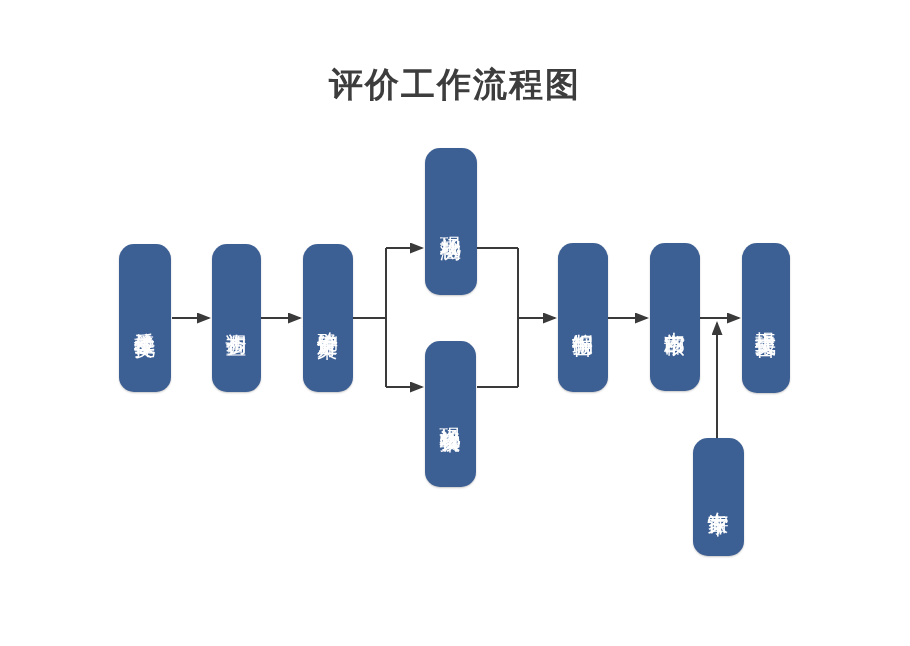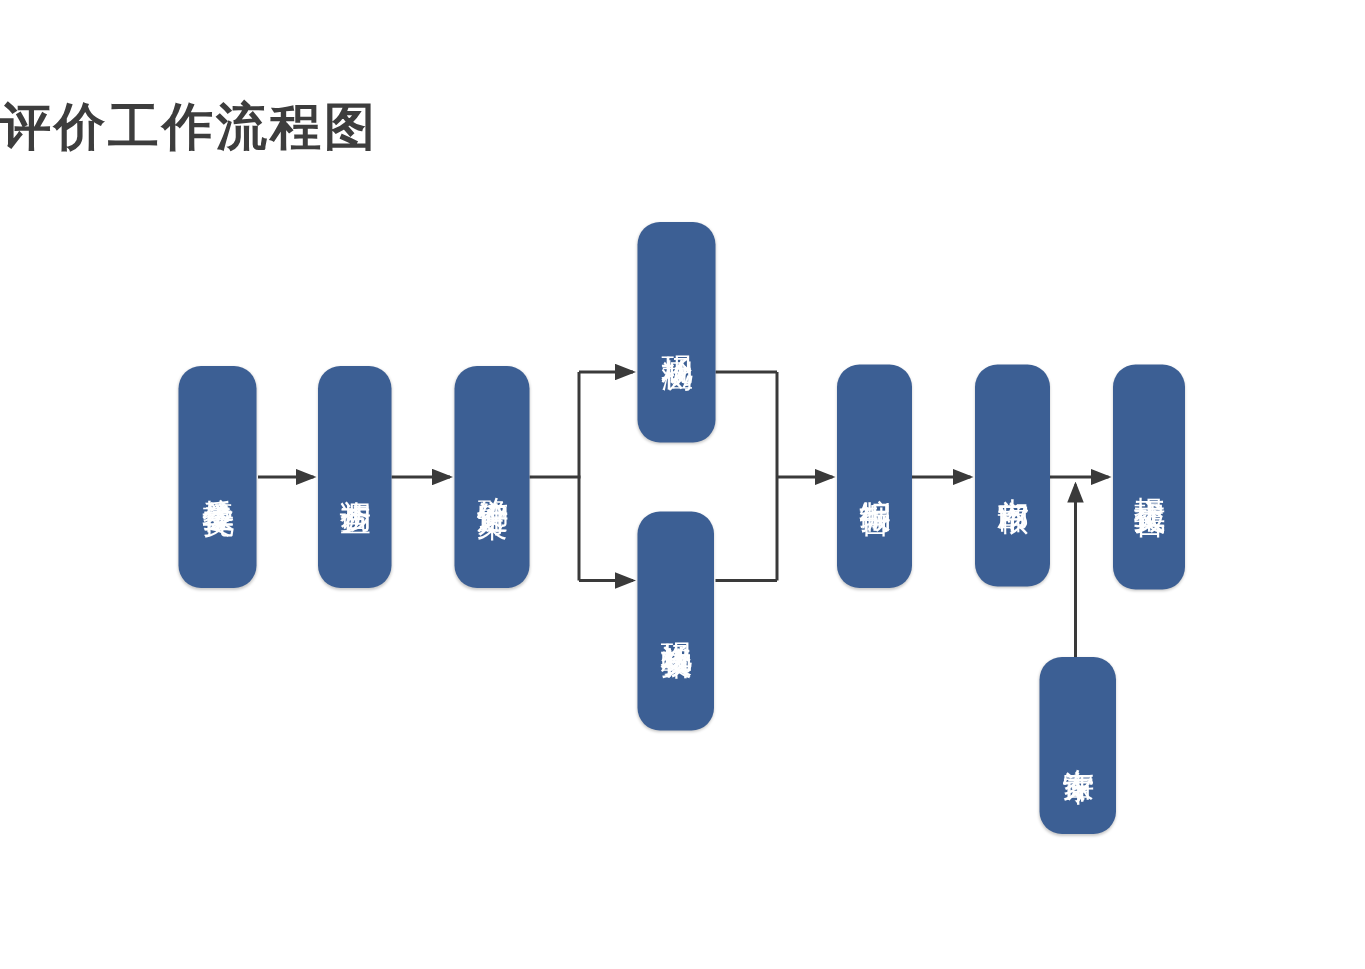--- a/index.html
+++ b/index.html
@@ -13,21 +13,21 @@
     width: 910px;
     height: 646px;
     background: var(--background, #ffffff);
     overflow: hidden;
   }
   .diagram-title {
     position: absolute;
     top: 62px;
     left: 0;
     width: 100%;
-    text-align: left;
+    text-align: center;
     font-size: 34px;
     font-weight: bold;
     letter-spacing: 2px;
     color: var(--title-color, #3d3d3d);
   }
   .connector-layer {
     position: absolute;
     left: 0;
     top: 0;
     width: 910px;

